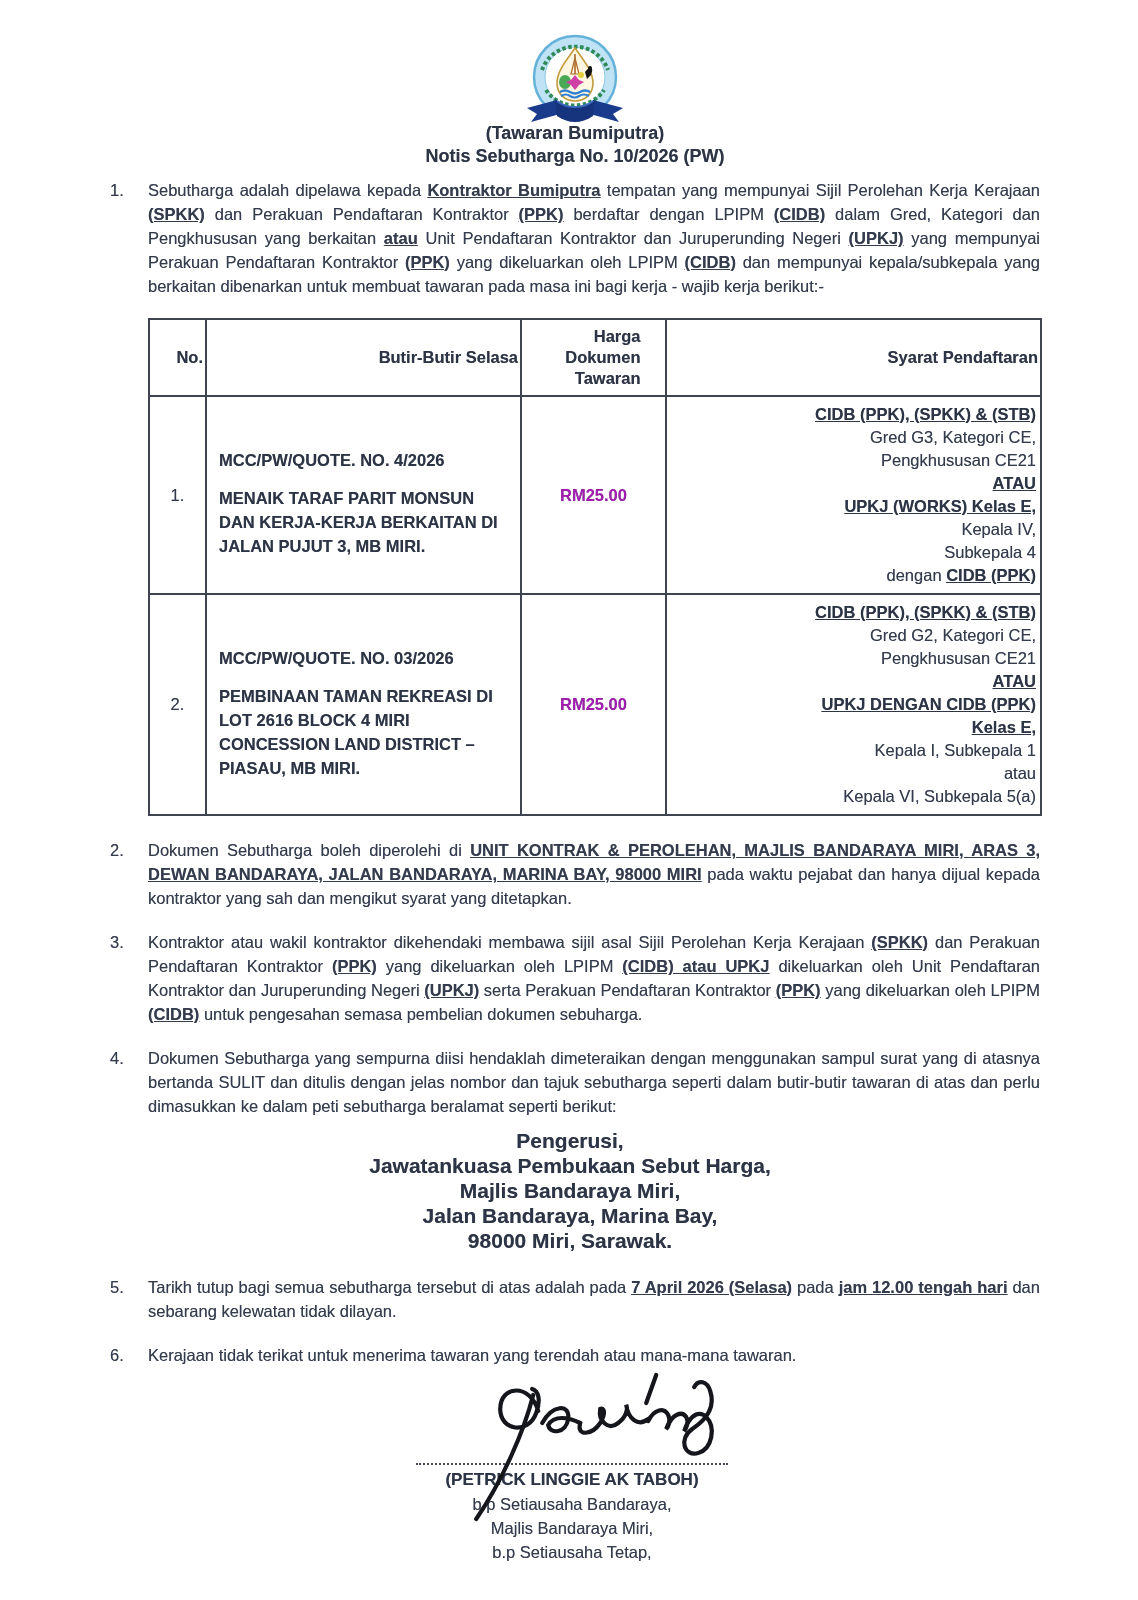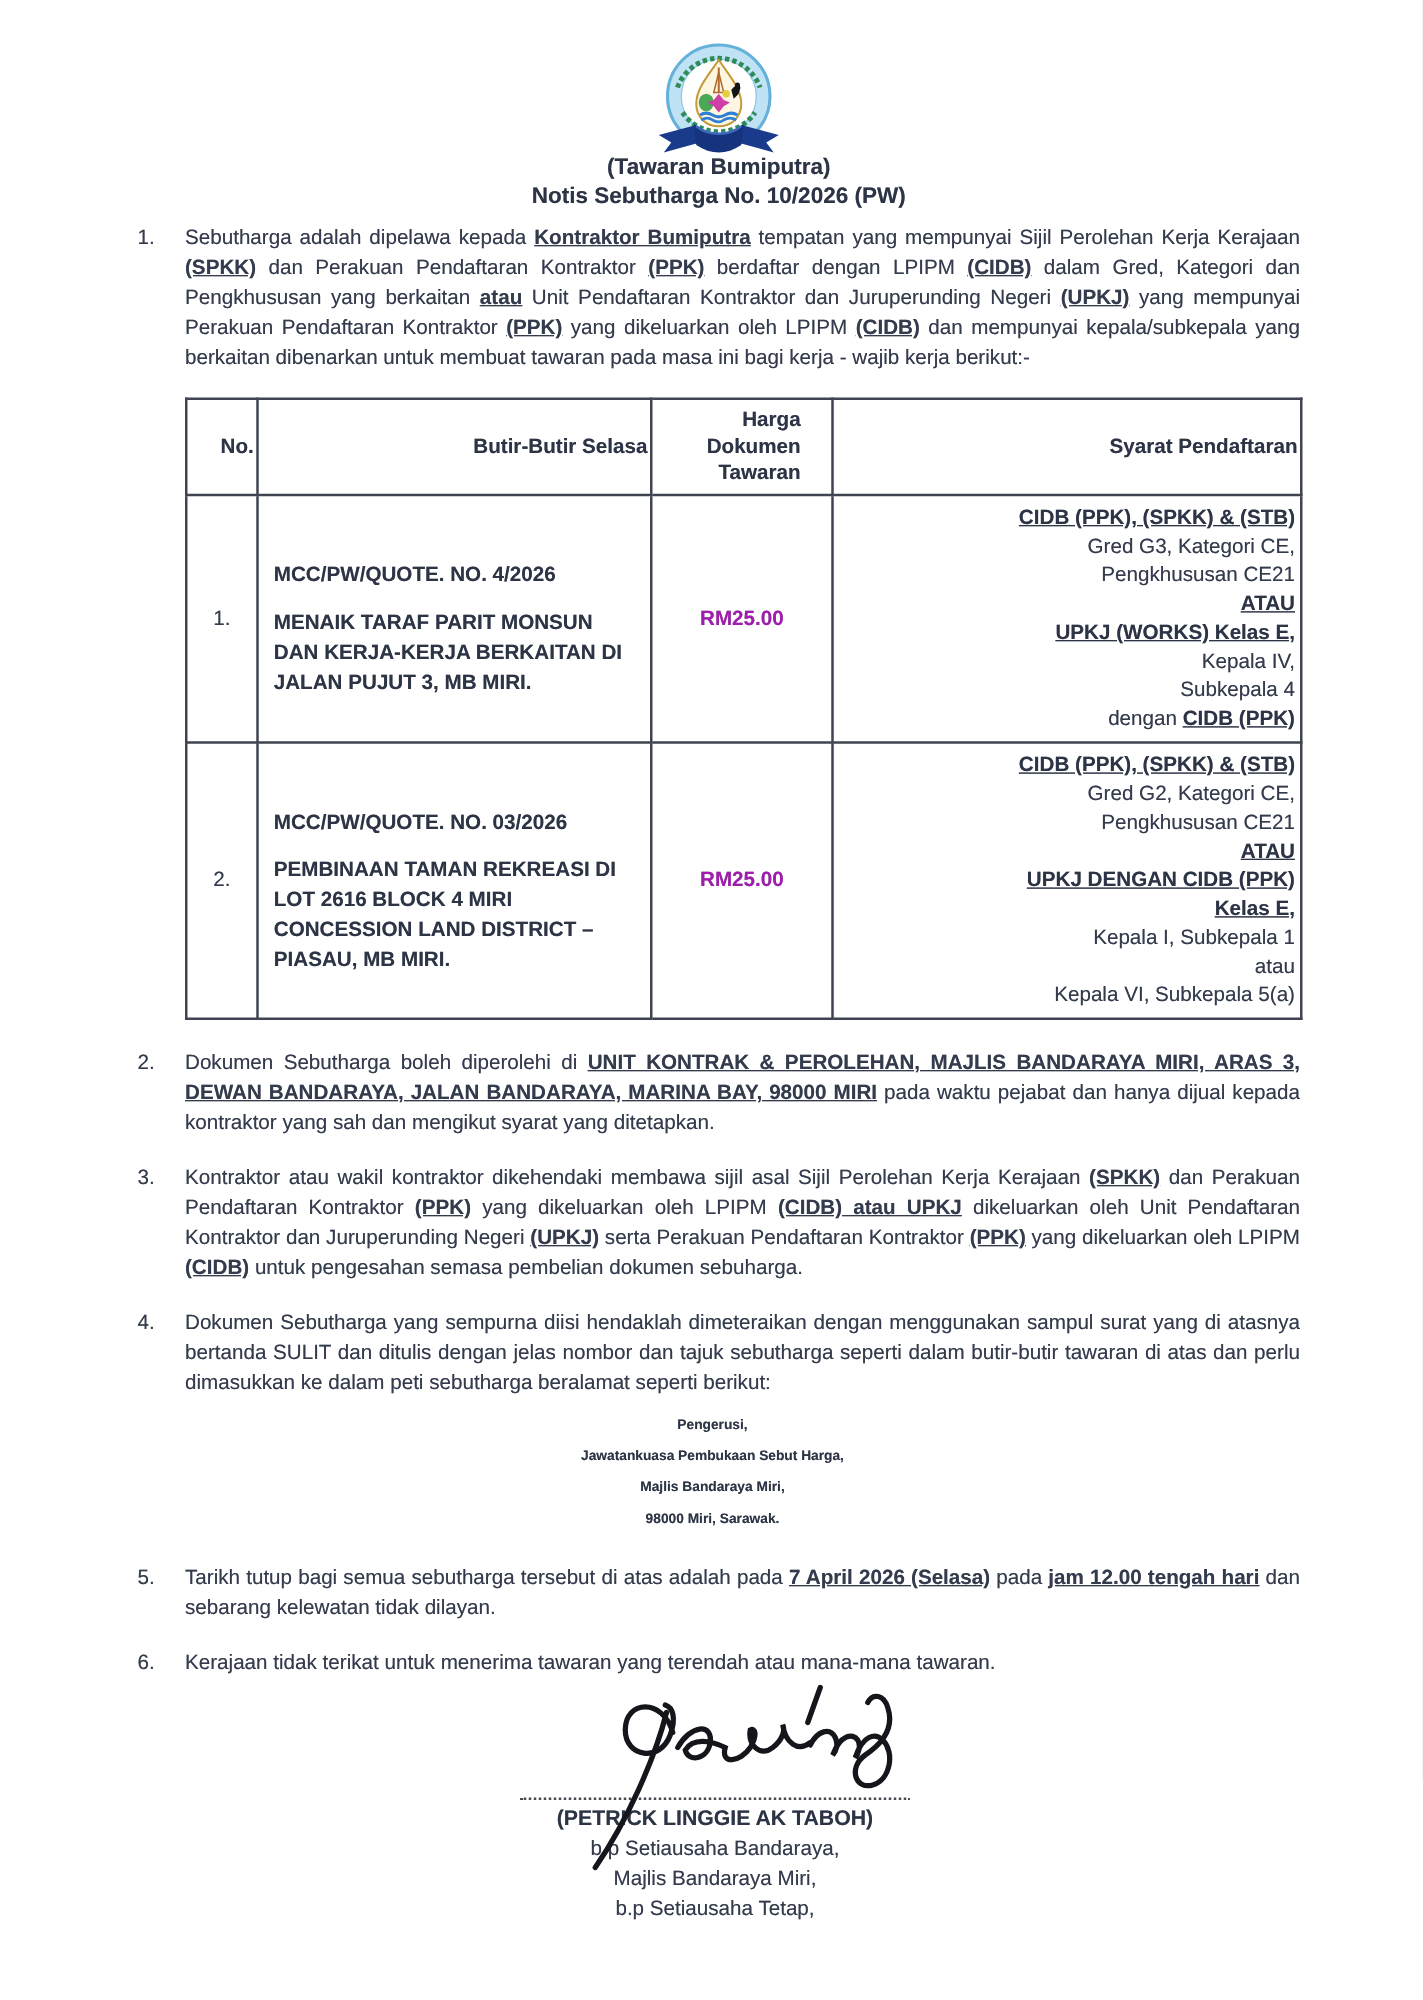--- a/index.html
+++ b/index.html
@@ -33,21 +33,21 @@
   .col-syarat{width:375px;}
   .quote-table thead th{font-weight:bold;text-align:right;padding:6px 2px;height:50px;color:#2c3445;}
   .hdr-narrow{width:94px;margin:0 auto;line-height:21px;}
   .cell-no{text-align:center;}
   .cell-butir{padding:26px 8px 10px 12px;font-weight:bold;color:#2c3445;line-height:24px;}
   .cell-butir .ref{margin-bottom:14px;}
   .cell-harga{text-align:center;font-weight:bold;color:#a21caf;}
   .cell-syarat{text-align:right;padding:6px 4px;line-height:23px;}
   .cell-syarat .b{color:#2c3445;}
   
-  .address-block{font-weight:bold;text-align:center;font-size:11px;line-height:25px;margin:2px 0 22px -10px;color:#2c3445;}
+  .address-block{font-weight:bold;text-align:center;font-size:21px;line-height:25px;margin:2px 0 22px -10px;color:#2c3445;}
   .sig-block{position:relative;text-align:center;margin-top:96px;margin-left:-6px;}
   .sig-svg{position:absolute;left:50%;top:-102px;transform:translateX(-46%);pointer-events:none;}
   .sig-dotline{width:312px;margin:0 auto;border-bottom:2.5px dotted #4a4a52;height:0;}
   .sig-name{font-size:17px;font-weight:bold;line-height:24px;margin-top:3px;color:#2c3445;}
   .sig-lines{font-size:16.5px;line-height:24px;}
 </style>
 </head>
 <body>
 
 <div class="page">
@@ -150,20 +150,21 @@
   </div>
   <div class="item" style="margin-bottom:10px;">
     <div class="num">4.</div>
     <div class="body"><span>Dokumen Sebutharga yang sempurna diisi hendaklah dimeteraikan dengan menggunakan sampul surat yang di atasnya bertanda SULIT dan ditulis dengan jelas nombor dan tajuk sebutharga seperti dalam butir-butir tawaran di atas dan perlu dimasukkan ke dalam peti sebutharga beralamat seperti berikut:</span></div>
   </div>
 
   <div class="address-block">
       <div>Pengerusi,</div>
       <div>Jawatankuasa Pembukaan Sebut Harga,</div>
       <div>Majlis Bandaraya Miri,</div>
+      <div>Jalan Bandaraya, Marina Bay,</div>
       <div>98000 Miri, Sarawak.</div>
     </div>
 
   <div class="item">
     <div class="num">5.</div>
     <div class="body"><span>Tarikh tutup bagi semua sebutharga tersebut di atas adalah pada </span><span class="b">7 April 2026 (Selasa)</span><span> pada </span><span class="b">jam 12.00 tengah hari</span><span> dan sebarang kelewatan tidak dilayan.</span></div>
   </div>
   <div class="item" style="margin-bottom:0;">
     <div class="num">6.</div>
     <div class="body"><span>Kerajaan tidak terikat untuk menerima tawaran yang terendah atau mana-mana tawaran.</span></div>

